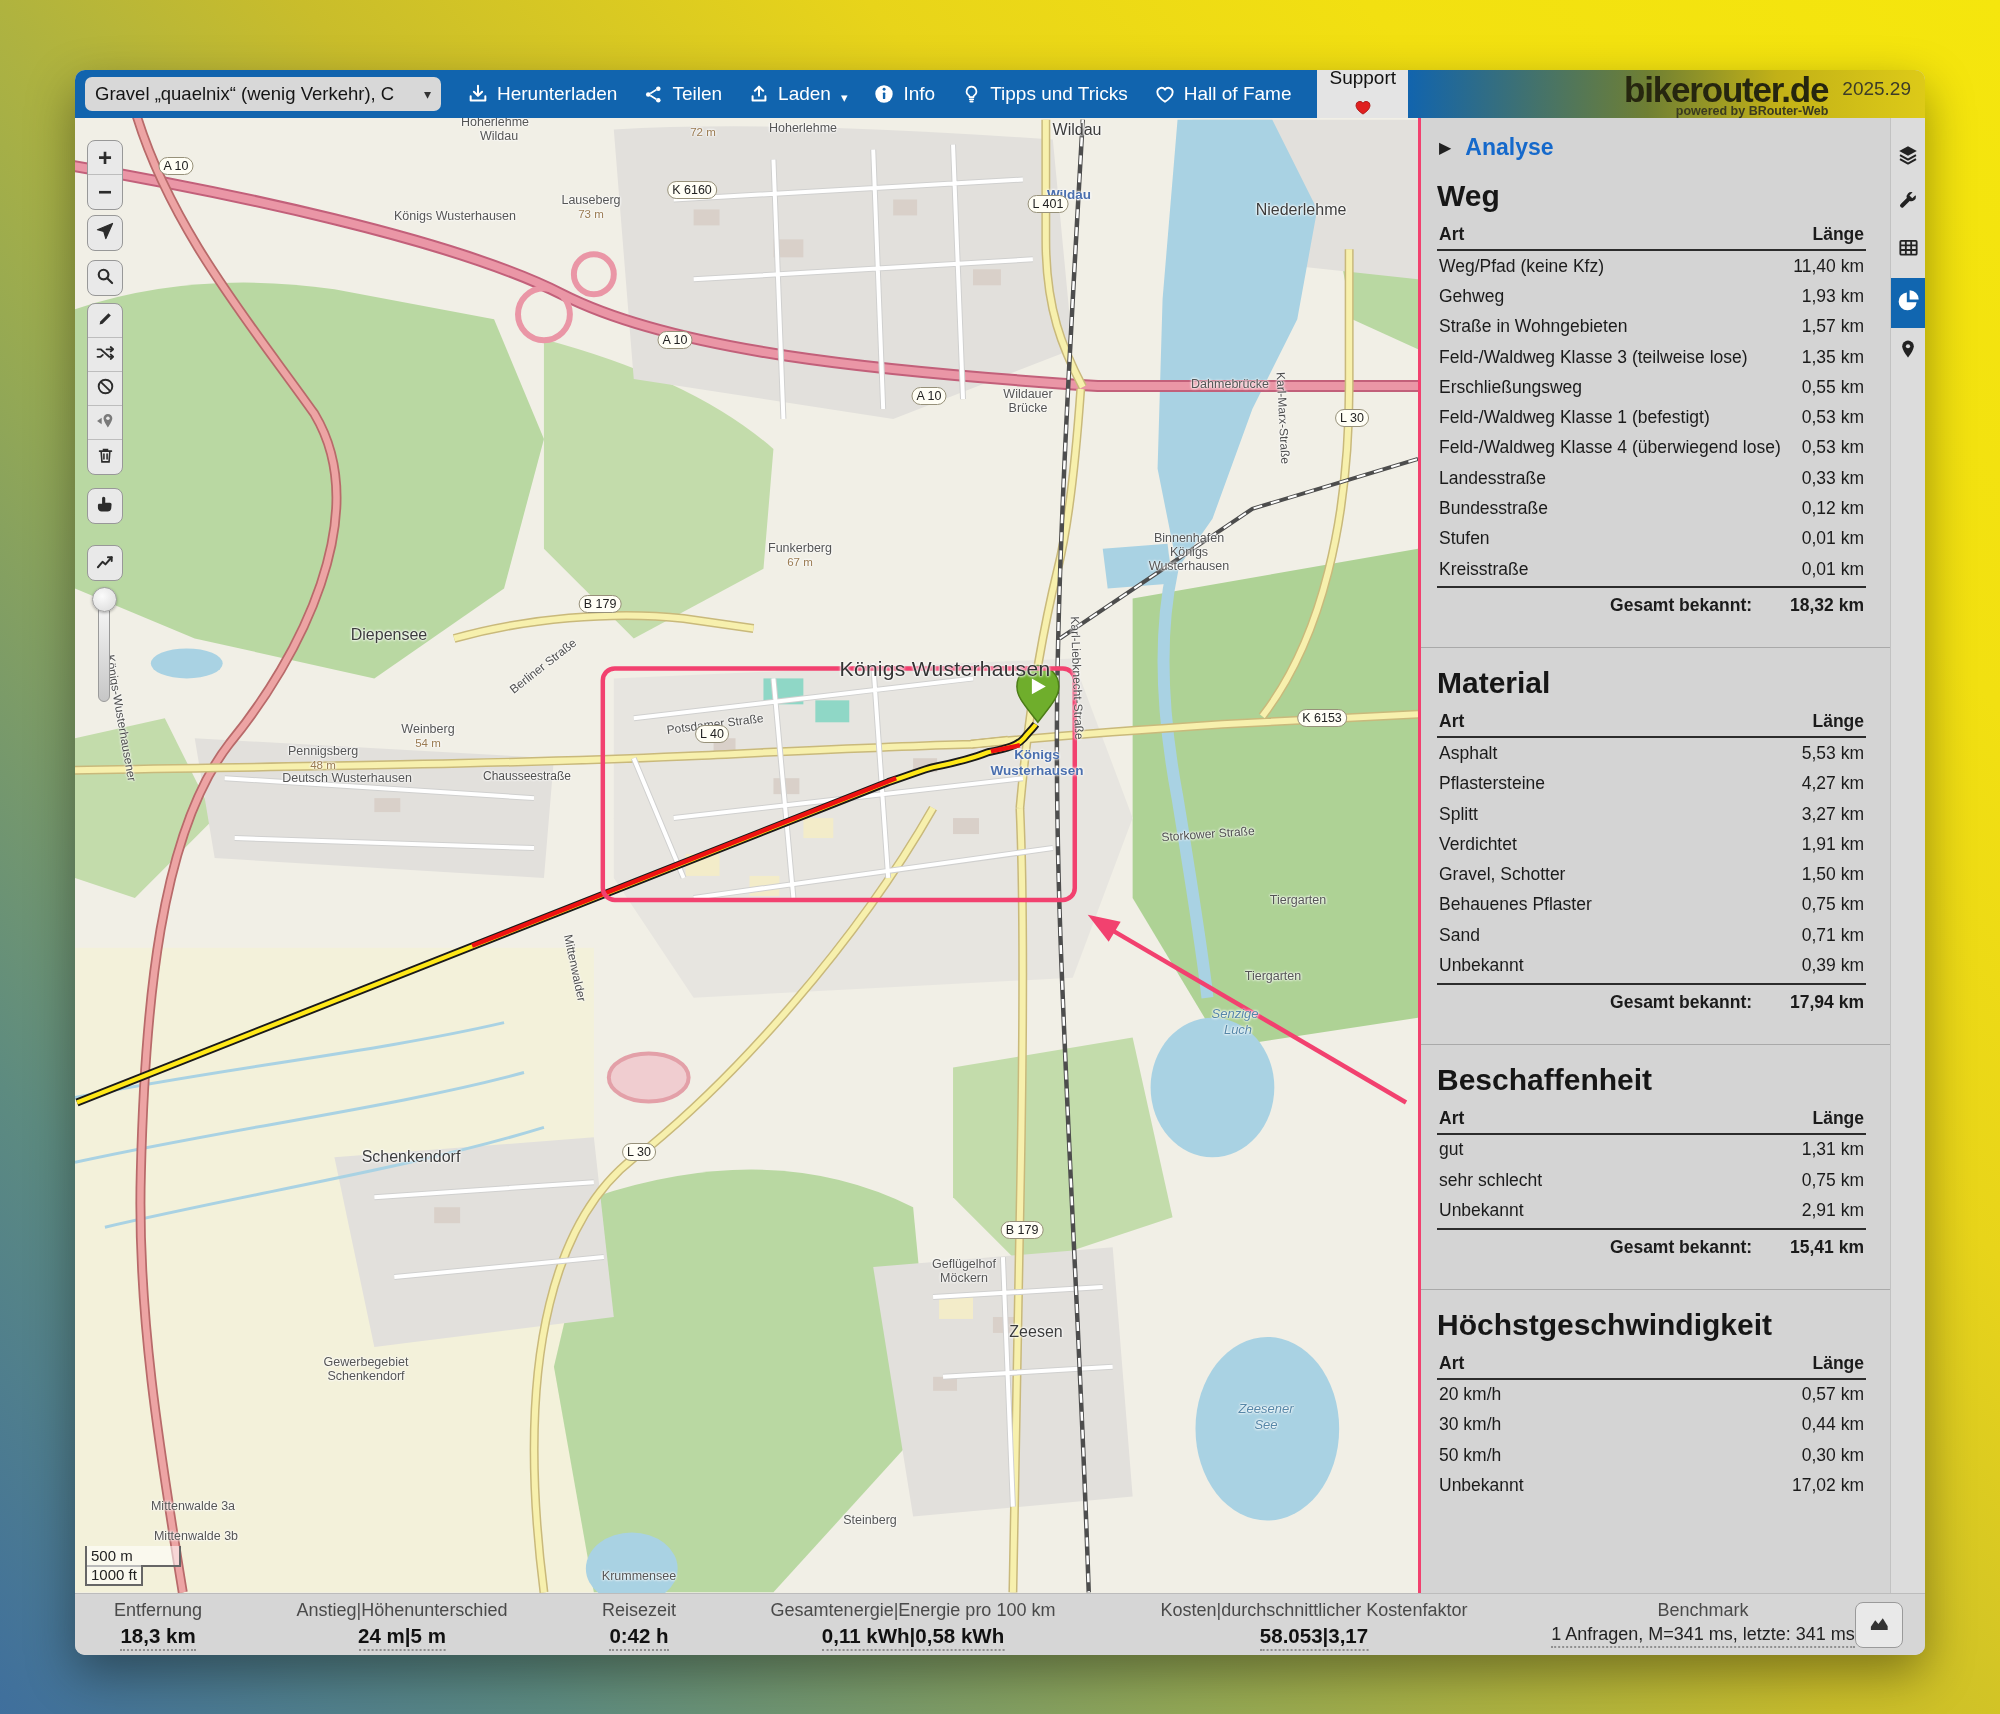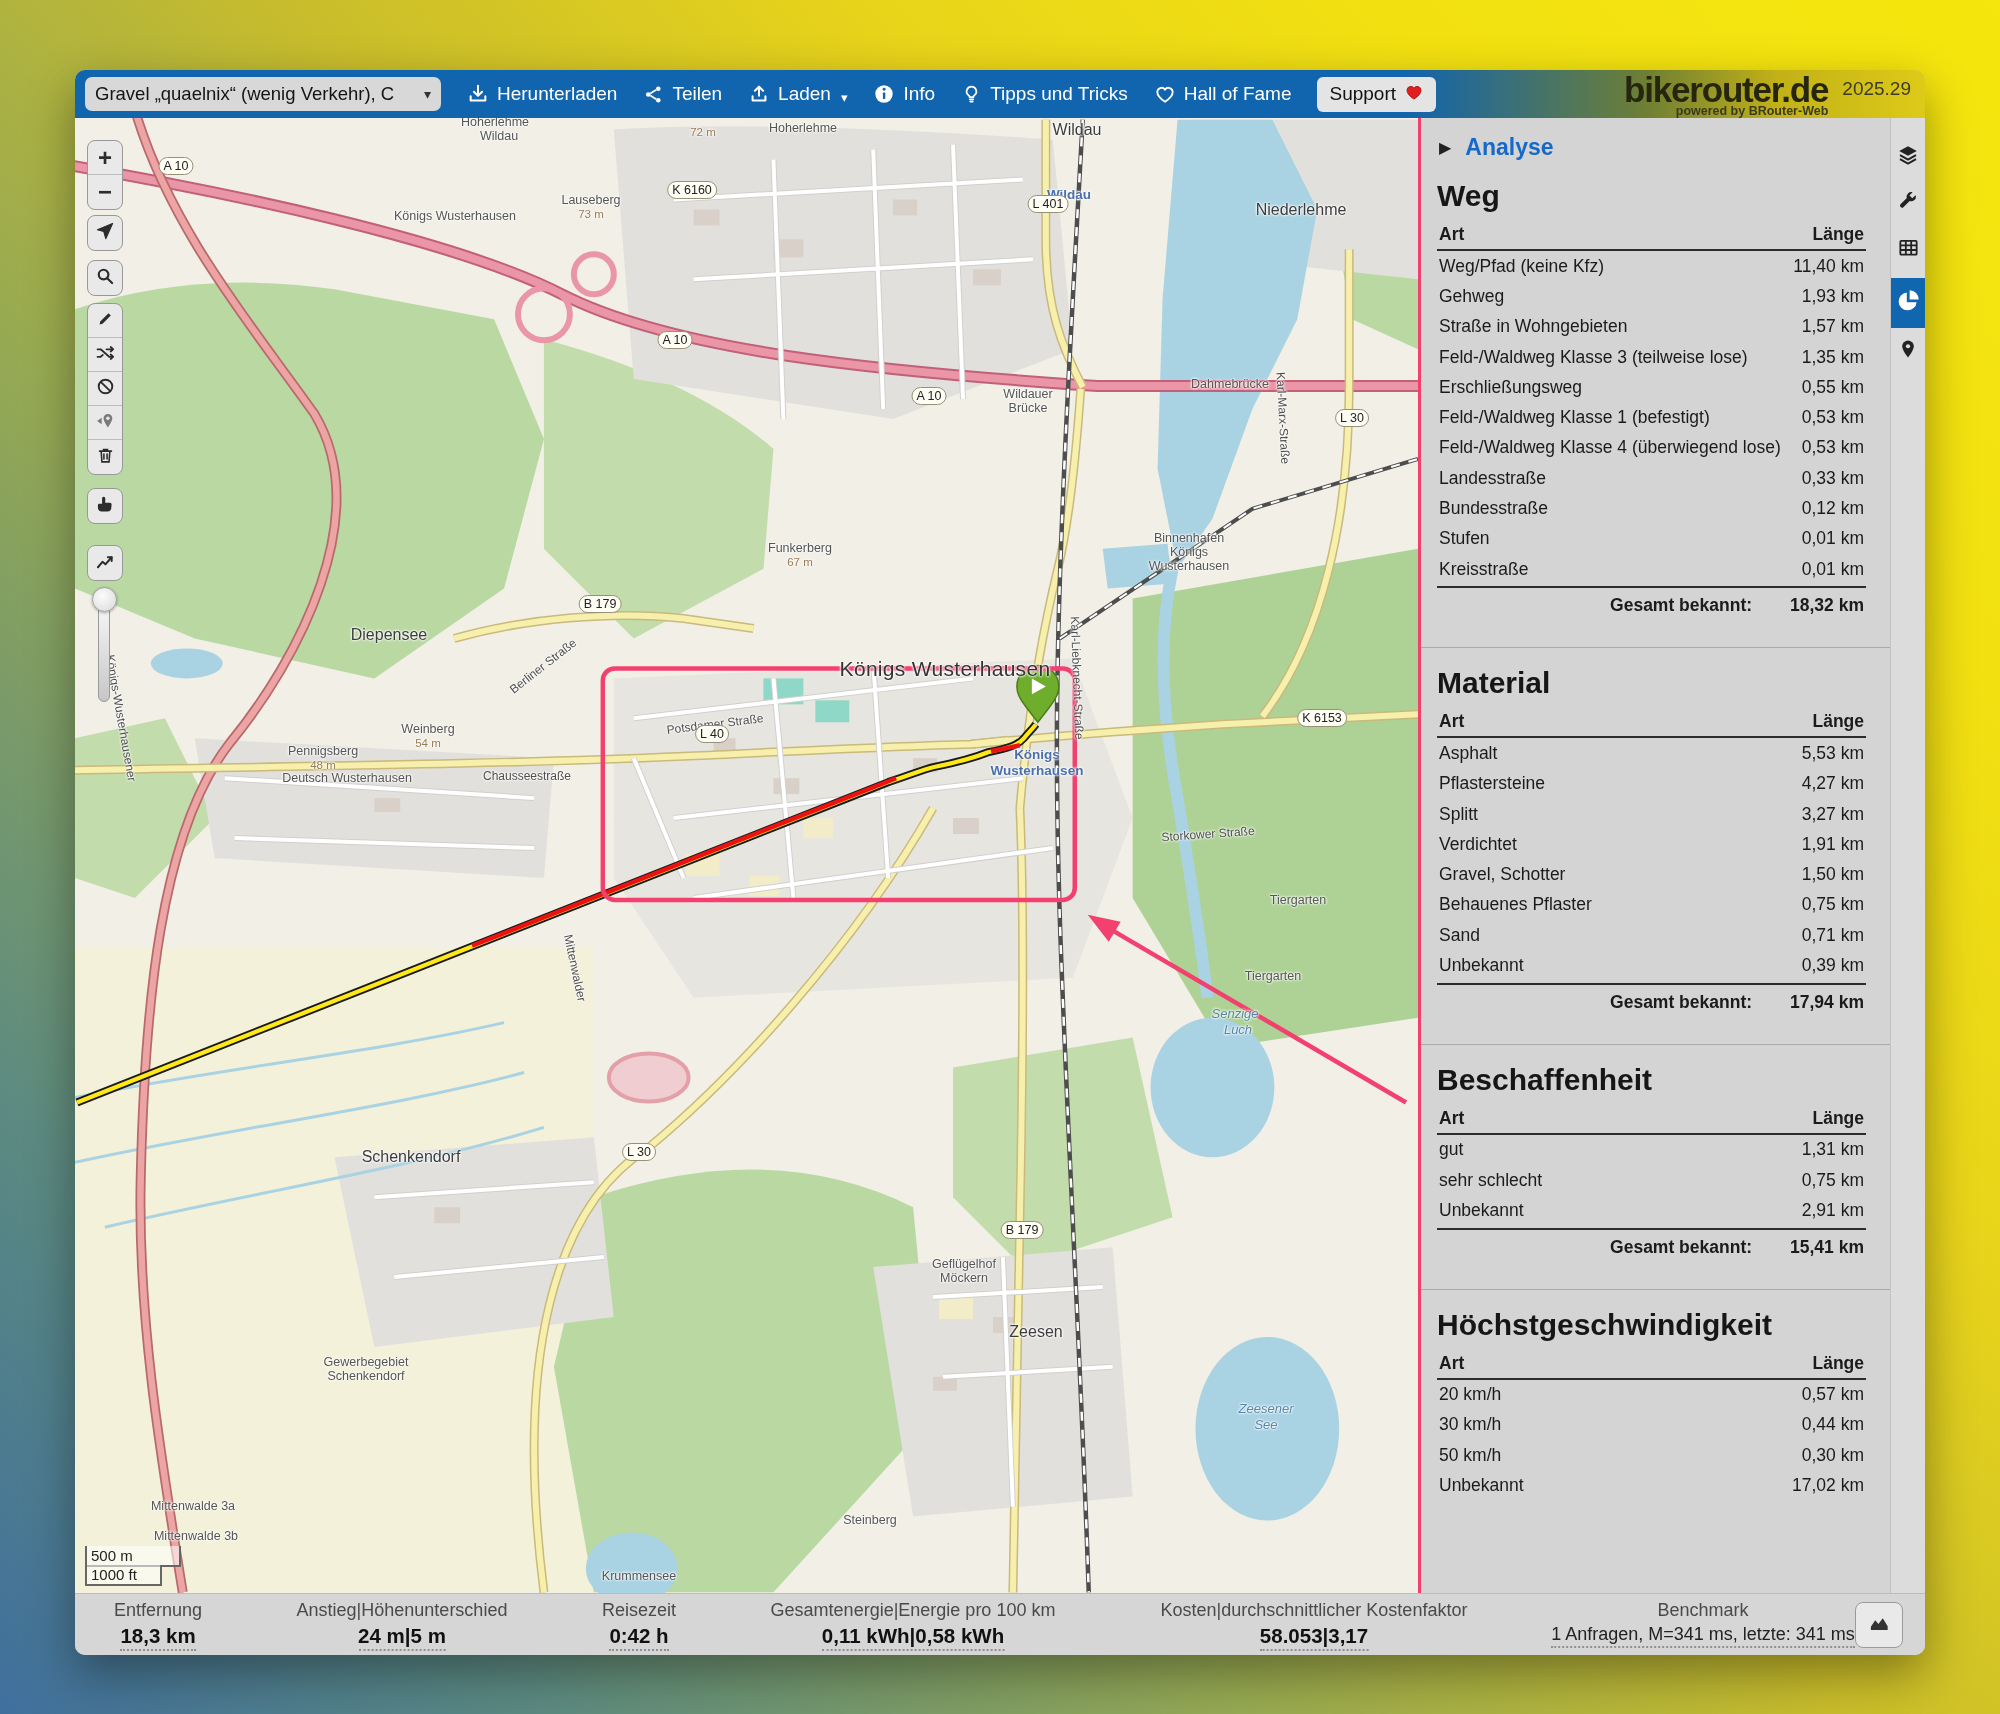--- a/index.html
+++ b/index.html
@@ -14,21 +14,21 @@
   #toolbar{position:absolute;left:0;top:0;right:0;height:48px;
     background:linear-gradient(90deg,#1164ae 0%,#1164ae 72%,#6f7f33 85%,#c2b117 92%,#ddca18 100%);
     display:flex;align-items:center;padding:0 10px;box-sizing:border-box;color:#fff;}
   .dropdown{width:336px;height:34px;background:#d8d8d8;border-radius:7px;display:flex;align-items:center;
     justify-content:space-between;padding:0 10px;font-size:18.5px;color:#141414;white-space:nowrap;overflow:hidden;}
   .dropdown .caret{color:#333;font-size:14px;margin-left:6px;}
   .tb-btn{display:flex;align-items:flex-end;gap:8px;margin-left:26px;font-size:19px;color:#fff;white-space:nowrap;cursor:pointer;}
   .tb-btn svg{display:block;}
   .tb-btn .caret{font-size:13px;margin-left:2px;}
   .support-btn{display:flex;align-items:center;gap:8px;margin-left:26px;background:#e4e4e4;color:#111;
-    border-radius:6px;padding:5px 12px;font-size:19px;white-space:nowrap;cursor:pointer;}
+    border-radius:6px;padding:5px 12px;font-size:19px;white-space:nowrap;cursor:pointer;flex-direction:column;}
   .logo-wrap{position:absolute;right:14px;top:3px;display:flex;gap:14px;align-items:flex-start;}
   .logo-name{font-size:35px;font-weight:800;letter-spacing:-1.2px;line-height:34px;color:#26260f;}
   .logo-tag{font-size:12.5px;font-weight:700;text-align:right;margin-top:-3px;color:#3a3a20;}
   .version{font-size:19px;margin-top:5px;color:#3c3c28;}
   
   #main{position:absolute;top:48px;left:0;right:0;bottom:61px;display:flex;}
   #map-wrap{position:relative;width:1343px;height:100%;background:#f1efe6;border-right:3px solid #f2416f;overflow:hidden;flex:none;}
   #map-svg{position:absolute;left:0;top:0;}
   #map-labels{position:absolute;left:0;top:0;width:1343px;height:1476px;pointer-events:none;}
   .lbl{position:absolute;transform:translate(-50%,-50%);font-size:13px;color:#4a4a4a;white-space:nowrap;
@@ -51,21 +51,21 @@
   .ctl .glyph{font-size:24px;font-weight:700;line-height:1;}
   .vslider{position:absolute;left:16px;top:472px;width:26px;height:112px;}
   .vslider .track{width:12px;height:100%;margin:0 auto;background:linear-gradient(#fdfdfd,#c6c6c6);
     border:1px solid #9a9a9a;border-radius:7px;box-sizing:border-box;}
   .vslider .thumb{position:absolute;left:1px;top:-3px;width:23px;height:23px;border-radius:50%;
     background:radial-gradient(circle at 40% 35%,#fbfbfb,#d9d9d9);border:1px solid #9d9d9d;box-shadow:0 1px 3px rgba(0,0,0,.3);}
   .scale{position:absolute;left:10px;bottom:8px;}
   .scale div{background:rgba(255,255,255,.55);border:2px solid #666;border-top:none;color:#222;font-size:15px;
     line-height:19px;padding:0 4px;box-sizing:border-box;white-space:nowrap;}
   .scale .m{width:96px;}
-  .scale .i{width:77px;margin-top:-2px;}
+  .scale .i{width:58px;margin-top:-2px;}
   .attr{position:absolute;right:4px;bottom:0;display:flex;flex-direction:column;align-items:flex-end;gap:1px;}
   .attr .chip{background:rgba(255,255,255,.75);padding:1px 6px;font-size:16px;color:#1a6ea8;white-space:nowrap;}
   
   #panel{width:469px;flex:none;background:#d4d4d4;padding:10px 24px 0 16px;box-sizing:border-box;
     font-size:17.5px;color:#1b1b1b;overflow:hidden;}
   .analyse{color:#1569cb;font-size:23px;font-weight:700;display:flex;gap:14px;align-items:center;margin:6px 0 0 2px;cursor:pointer;}
   .analyse .tri{color:#222;font-size:16px;}
   .section-title{font-size:30px;font-weight:700;margin:20px 0 8px;line-height:30px;color:#161616;}
   .thead{display:flex;justify-content:space-between;font-weight:700;height:26px;align-items:flex-end;
     border-bottom:2px solid #2c2c2c;padding:0 2px 4px 2px;}

